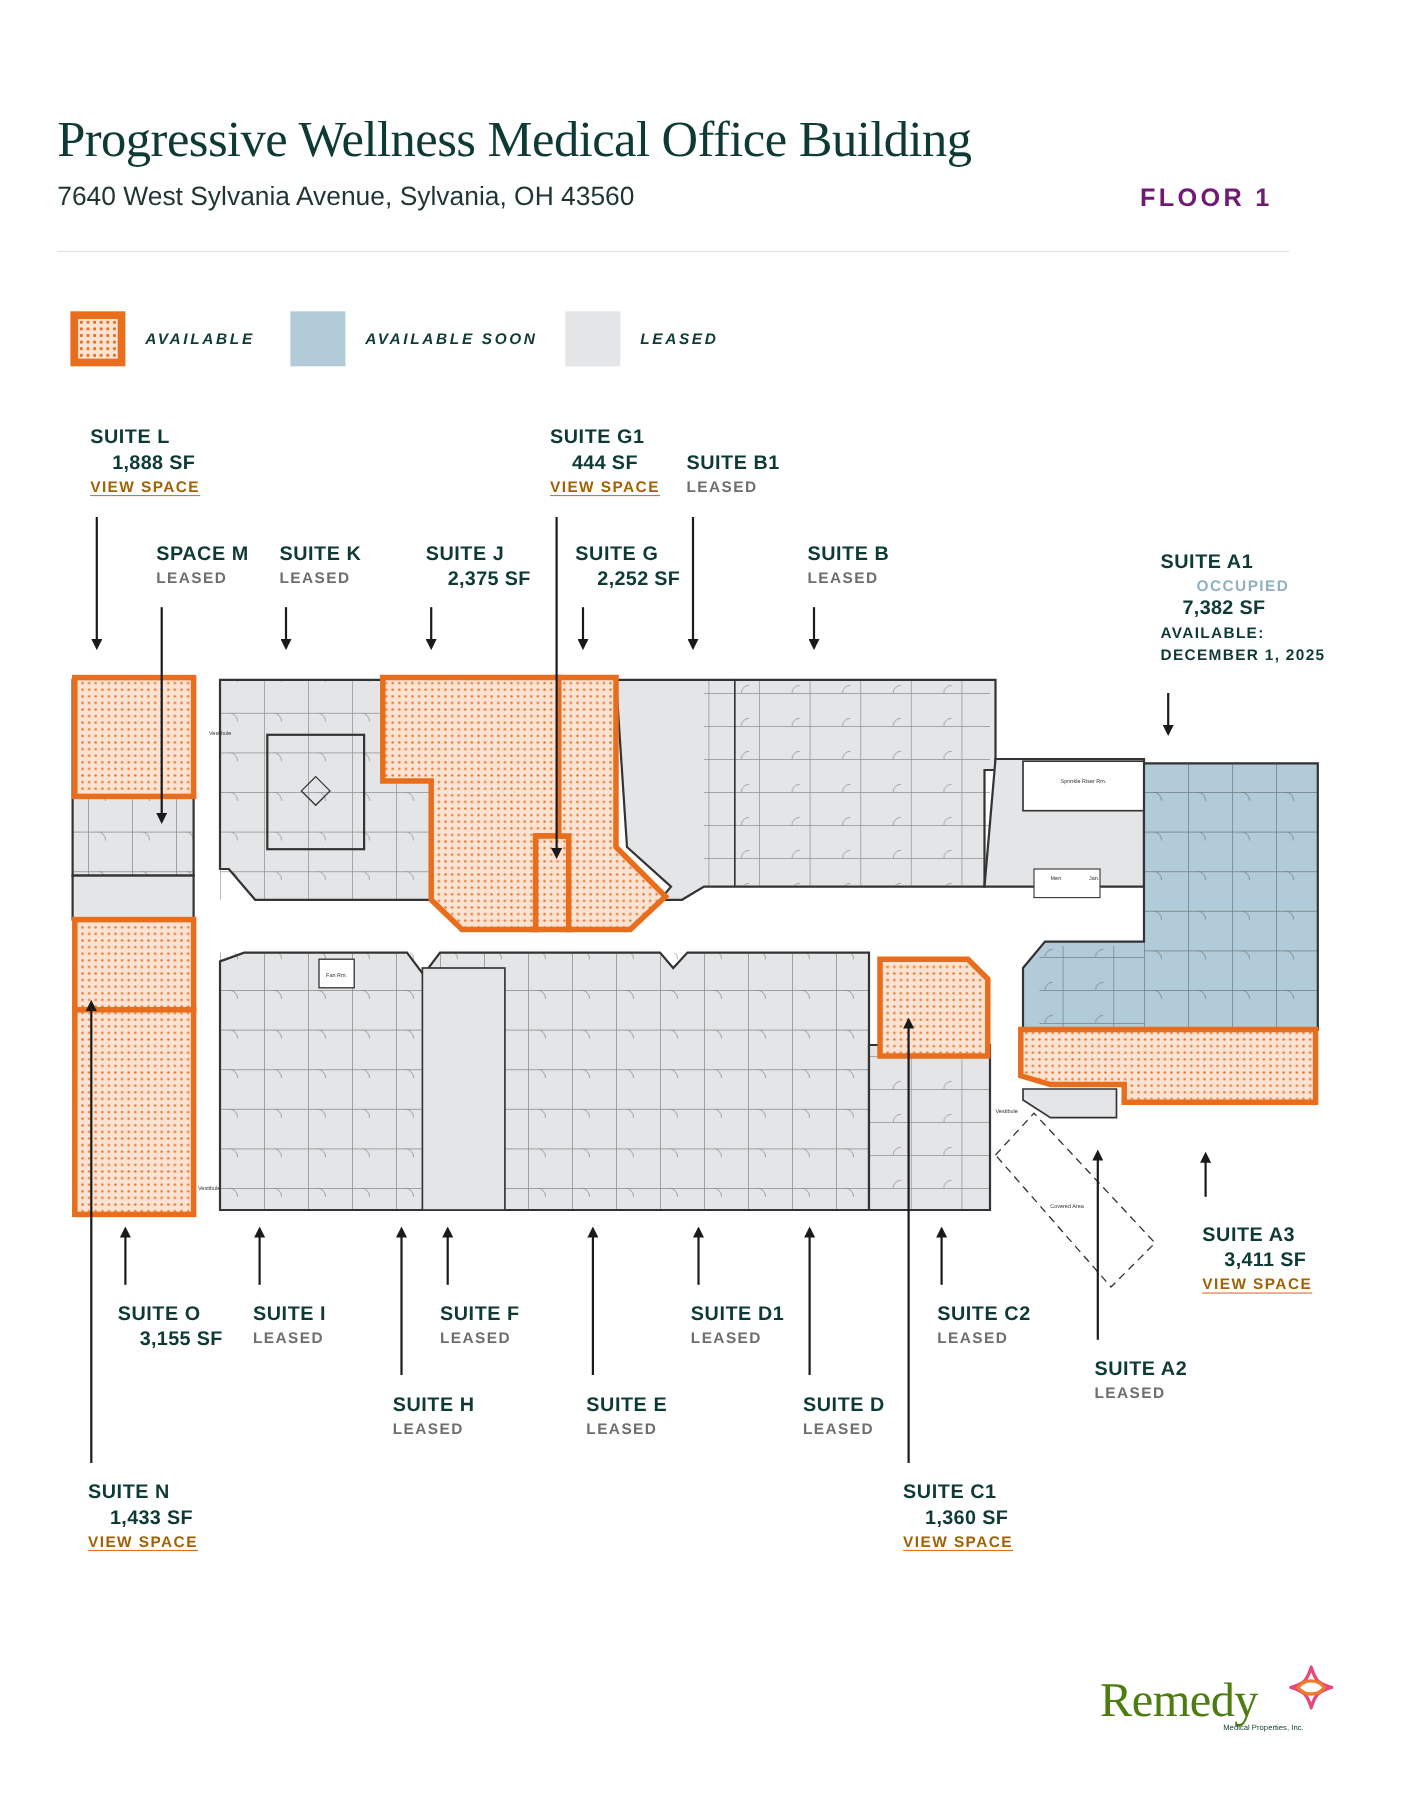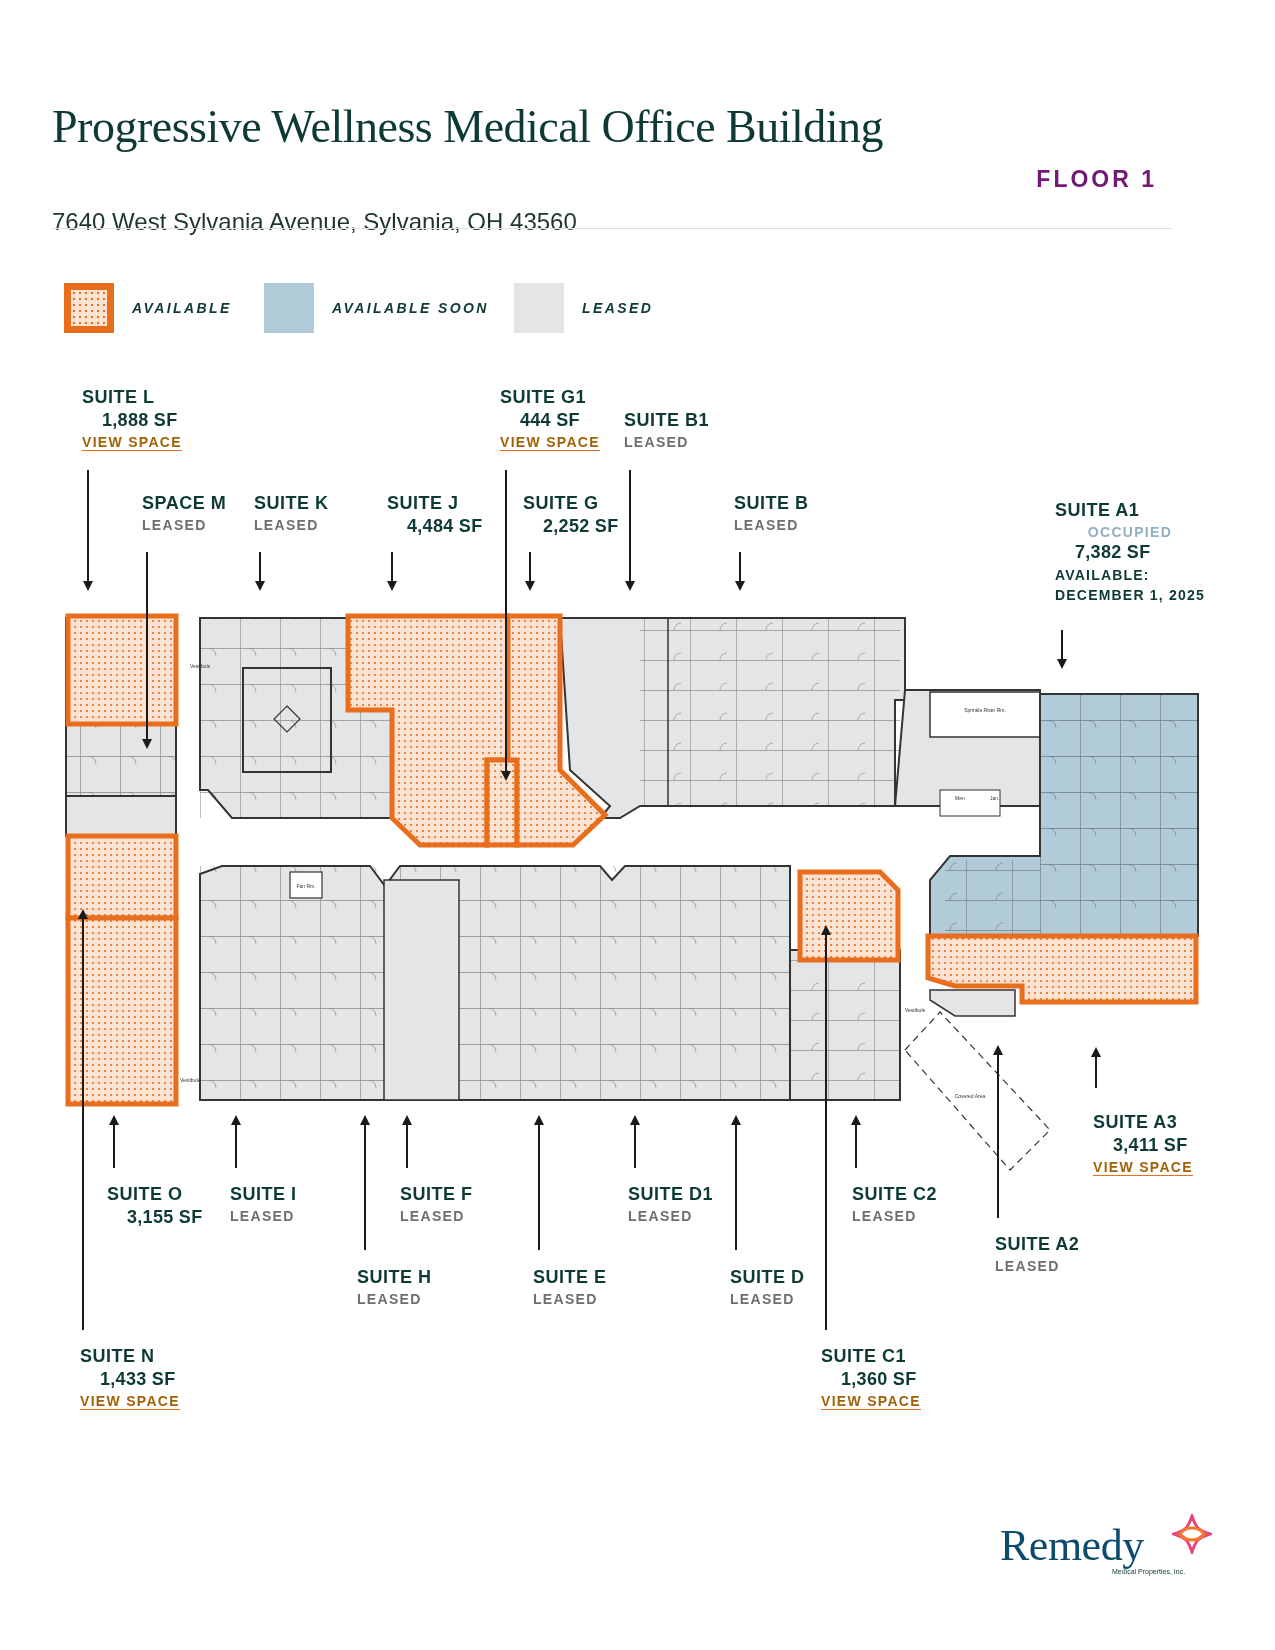--- a/index.html
+++ b/index.html
@@ -1,20 +1,20 @@
 <!DOCTYPE html>
 <html><head>
 <meta charset="utf-8">
 <style>
   * { box-sizing: border-box; margin: 0; padding: 0; }
   html, body { width: 1275px; height: 1650px; background: #ffffff; overflow: hidden; }
   body { position: relative; font-family: "Liberation Sans", sans-serif; color: #0f2f2c; }
 
   .title { position: absolute; left: 52px; top: 100px; font-family: "Liberation Serif", serif; font-size: 46px; color: #0e3a35; letter-spacing: -0.5px; }
-  .address { position: absolute; left: 52px; top: 165px; font-family: "Liberation Sans", sans-serif; font-size: 24px; color: #1f3532; margin-top: 43px; }
+  .address { position: absolute; left: 52px; top: 165px; font-family: "Liberation Sans", sans-serif; font-size: 24px; color: #1f3532; }
   .floor { position: absolute; right: 118px; top: 166px; font-family: "Liberation Sans", sans-serif; font-weight: bold; font-size: 23px; letter-spacing: 3px; color: #701a75; }
   .rule { position: absolute; left: 52px; top: 228px; width: 1120px; height: 1px; background: #e0e0e0; }
 
   .legend-item { position: absolute; top: 283px; display: flex; align-items: center; font-style: italic; }
   .swatch { width: 50px; height: 50px; }
   .swatch.available { background: #e86e1e; padding: 7px; }
   .swatch.available .inner { width: 100%; height: 100%; background-color: #fbe3d3; background-image: radial-gradient(#e86e1e 1.2px, transparent 1.4px); background-size: 6px 6px; }
   .swatch.soon { background: #b1cbd8; }
   .swatch.leased { background: #e4e5e6; }
   .legend-label { margin-left: 18px; font-size: 14px; font-weight: bold; letter-spacing: 2.4px; color: #0e3a35; }
@@ -23,21 +23,21 @@
   .lbl .name { font-size: 18px; color: #0e3a35; letter-spacing: 0.5px; display: block; }
   .lbl .sf { font-size: 18px; color: #0e3a35; letter-spacing: 0.3px; display: block; margin-left: 20px; }
   .lbl .status { font-size: 14px; color: #6e6e6e; letter-spacing: 1.3px; display: block; margin-top: 2px; }
   .lbl .status.occ { color: #8fb1c2; text-align: center; }
   .lbl .avail { font-size: 14px; color: #0e3a35; letter-spacing: 1.2px; display: block; margin-top: 3px; }
   .lbl .view { font-size: 14px; color: #a16207; letter-spacing: 1.3px; display: inline-block; margin-top: 4px; border-bottom: 1.5px solid #e86e1e; cursor: pointer; line-height: 1.1; }
 
   .plan { position: absolute; left: 0; top: 0; width: 1275px; height: 1650px; pointer-events: none; }
 
   .logo { position: absolute; left: 1000px; top: 1520px; }
-  .logo .word { font-family: "Liberation Serif", serif; font-size: 44px; color: #0c4a6e; letter-spacing: -0.5px; }
+  .logo .word { font-family: "Liberation Serif", serif; font-size: 44px; color: #4d7c0f; letter-spacing: -0.5px; }
   .logo .sub { position: absolute; left: 112px; top: 48px; font-size: 7px; color: #0e3a35; white-space: nowrap; font-family: "Liberation Sans", sans-serif; }
   .logo .mark { position: absolute; left: 172px; top: -6px; }
 </style>
 </head>
 <body>
 
 <div class="title">Progressive Wellness Medical Office Building</div>
 <div class="address">7640 West Sylvania Avenue, Sylvania, OH 43560</div>
 <div class="floor">FLOOR 1</div>
 <div class="rule"></div>
@@ -180,21 +180,21 @@
 <div class="lbl" style="left:142px; top:492px">
   <span class="name">SPACE M</span>
   <span class="status">LEASED</span>
 </div>
 <div class="lbl" style="left:254px; top:492px">
   <span class="name">SUITE K</span>
   <span class="status">LEASED</span>
 </div>
 <div class="lbl" style="left:387px; top:492px">
   <span class="name">SUITE J</span>
-  <span class="sf">4,484 SF</span>
+  <span class="sf">2,375 SF</span>
 </div>
 <div class="lbl" style="left:523px; top:492px">
   <span class="name">SUITE G</span>
   <span class="sf">2,252 SF</span>
 </div>
 <div class="lbl" style="left:734px; top:492px">
   <span class="name">SUITE B</span>
   <span class="status">LEASED</span>
 </div>
 <div class="lbl" style="left:1055px; top:499px">

